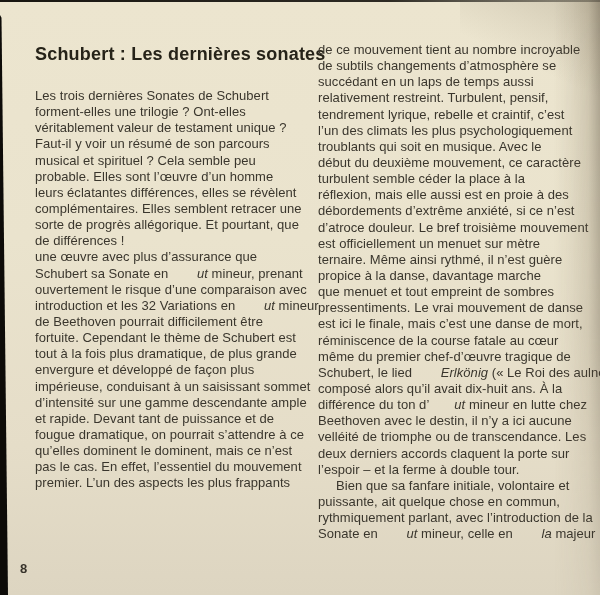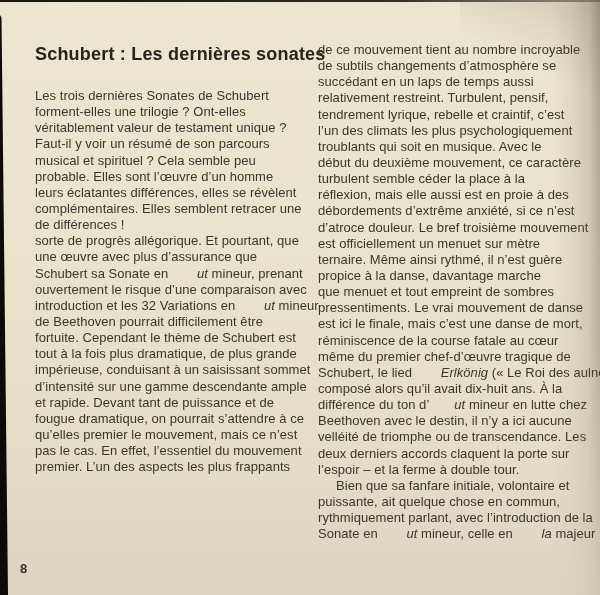--- a/index.html
+++ b/index.html
@@ -91,34 +91,35 @@
     <h1 class="title">Schubert : Les dernières sonates</h1>
     <div class="body-text">
         <div class="line">Les trois dernières Sonates de Schubert</div>
         <div class="line">forment-elles une trilogie ? Ont-elles</div>
         <div class="line">véritablement valeur de testament unique ?</div>
         <div class="line">Faut-il y voir un résumé de son parcours</div>
         <div class="line">musical et spirituel ? Cela semble peu</div>
         <div class="line">probable. Elles sont l’œuvre d’un homme</div>
         <div class="line">leurs éclatantes différences, elles se révèlent</div>
         <div class="line">complémentaires. Elles semblent retracer une</div>
+        <div class="line">sorte de progrès allégorique. Et pourtant, que</div>
         <div class="line">de différences !</div>
-        <div class="line">sorte de progrès allégorique. Et pourtant, que</div>
         <div class="line">une œuvre avec plus d’assurance que</div>
         <div class="line">Schubert sa Sonate en <i>ut</i> mineur, prenant</div>
         <div class="line">ouvertement le risque d’une comparaison avec</div>
         <div class="line">introduction et les 32 Variations en <i>ut</i> mineur</div>
         <div class="line">de Beethoven pourrait difficilement être</div>
         <div class="line">fortuite. Cependant le thème de Schubert est</div>
         <div class="line">tout à la fois plus dramatique, de plus grande</div>
+        <div class="line">envergure et développé de façon plus</div>
         <div class="line">impérieuse, conduisant à un saisissant sommet</div>
         <div class="line">d’intensité sur une gamme descendante ample</div>
         <div class="line">et rapide. Devant tant de puissance et de</div>
         <div class="line">fougue dramatique, on pourrait s’attendre à ce</div>
-        <div class="line">qu’elles premier le mouvement, mais ce n’est</div>
+        <div class="line">qu’elles dominent le dominent, mais ce n’est</div>
         <div class="line">pas le cas. En effet, l’essentiel du mouvement</div>
         <div class="line">premier. L’un des aspects les plus frappants</div>
       </div>
   </div>
 
   <div class="col col-right">
     <div class="body-text">
         <div class="line">de ce mouvement tient au nombre incroyable</div>
         <div class="line">de subtils changements d’atmosphère se</div>
         <div class="line">succédant en un laps de temps aussi</div>

